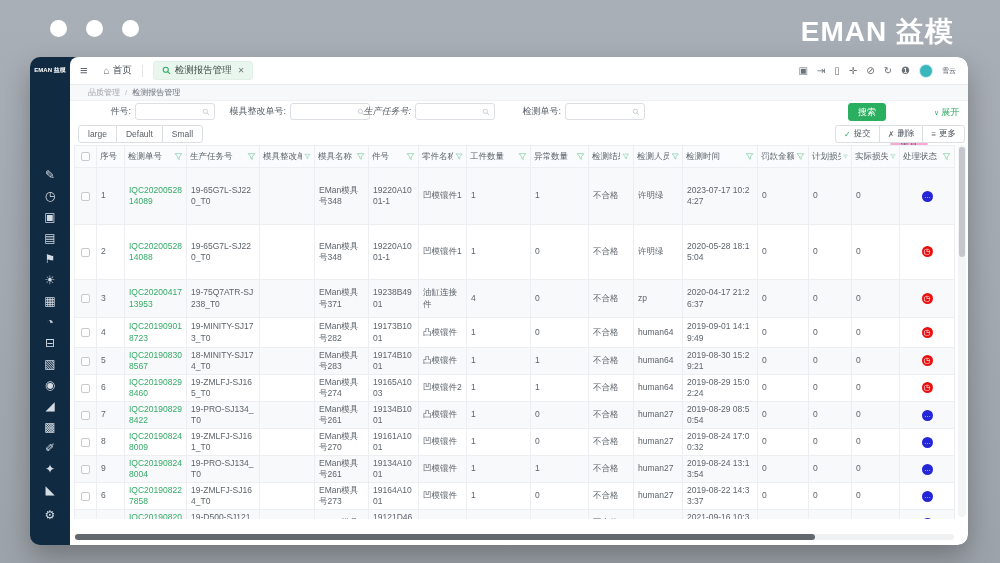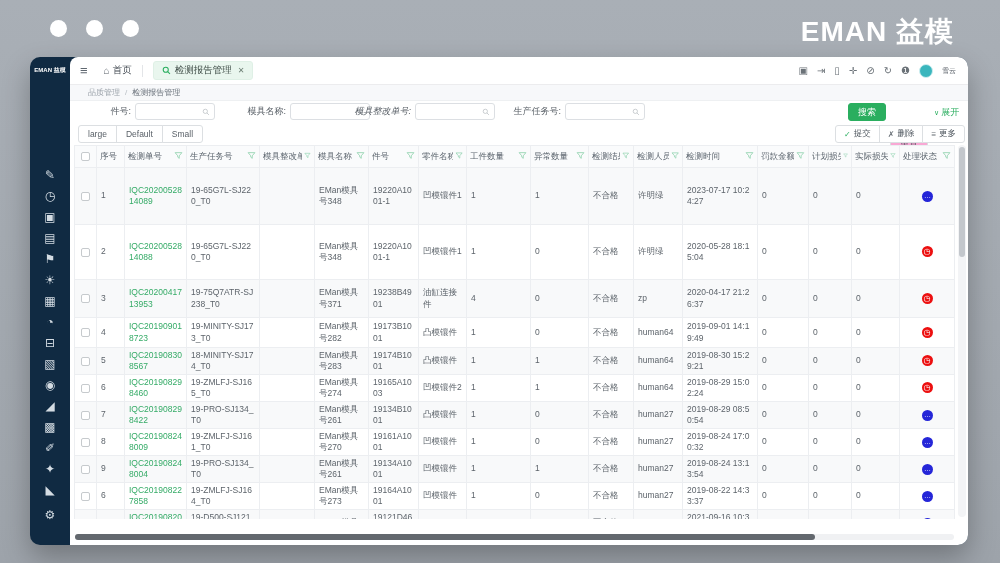--- a/index.html
+++ b/index.html
@@ -69,21 +69,21 @@
   .act-btn { height:18px; padding:0 8px; font-size:8.5px; color:#4e565e; background:#fff; border:1px solid #dcdfe2; margin-left:-1px; cursor:pointer; display:flex; align-items:center; gap:3px; font-family:inherit; }
   .act-btn:first-child { border-radius:3px 0 0 3px; margin-left:0; }
   .act-btn:last-child { border-radius:0 3px 3px 0; }
   .act-ic { font-size:8px; color:#666d74; }
   .act-btn:first-child .act-ic { color:#2aae5f; }
   
   .table-area { position:absolute; top:88px; left:0; right:12px; bottom:26px; overflow:hidden; }
   table { border-collapse:collapse; table-layout:fixed; width:880px; margin-left:4px; }
   th,td { border:1px solid #eceef1; font-weight:400; overflow:hidden; }
   thead th { height:22px; background:#fafbfc; font-size:8.5px; color:#5b646d; padding:0 3px; }
-  .th-inner { display:flex; align-items:flex-start; justify-content:space-between; gap:2px; }
+  .th-inner { display:flex; align-items:center; justify-content:space-between; gap:2px; }
   .th-label { white-space:nowrap; overflow:hidden; }
   tbody td { font-size:8.5px; color:#5d646b; padding:1px 4px; line-height:1.3; word-break:break-all; vertical-align:middle; }
   tbody tr { height:27px; background:#fff; }
   tbody tr:nth-child(odd) { background:#f8f9fa; }
   tbody tr:nth-child(1) { height:57px; }
   tbody tr:nth-child(2) { height:55px; }
   tbody tr:nth-child(3) { height:38px; }
   tbody tr:nth-child(4) { height:30px; }
   .cb { width:9px; height:9px; border:1px solid #c6cacd; border-radius:2px; background:#fff; margin:0 auto; cursor:pointer; }
   .link { color:#35ab67; cursor:pointer; }
@@ -181,29 +181,20 @@
   <div class="f-item">
     <span class="f-label">件号:</span>
     <span class="f-input">
       <svg class="mag" width="8" height="8" viewBox="0 0 12 12">
               <circle cx="5" cy="5" r="3.2" fill="none" stroke="#c2c6ca" stroke-width="1.3"></circle>
               <line x1="7.4" y1="7.4" x2="10.4" y2="10.4" stroke="#c2c6ca" stroke-width="1.3"></line>
             </svg>
     </span>
   </div>
 
-  <div class="f-item">
-    <span class="f-label">模具名称:</span>
-    <span class="f-input">
-      <svg class="mag" width="8" height="8" viewBox="0 0 12 12">
-              <circle cx="5" cy="5" r="3.2" fill="none" stroke="#c2c6ca" stroke-width="1.3"></circle>
-              <line x1="7.4" y1="7.4" x2="10.4" y2="10.4" stroke="#c2c6ca" stroke-width="1.3"></line>
-            </svg>
-    </span>
-  </div>
 
   <div class="f-item">
     <span class="f-label">模具整改单号:</span>
     <span class="f-input">
       <svg class="mag" width="8" height="8" viewBox="0 0 12 12">
               <circle cx="5" cy="5" r="3.2" fill="none" stroke="#c2c6ca" stroke-width="1.3"></circle>
               <line x1="7.4" y1="7.4" x2="10.4" y2="10.4" stroke="#c2c6ca" stroke-width="1.3"></line>
             </svg>
     </span>
   </div>
@@ -211,20 +202,29 @@
   <div class="f-item">
     <span class="f-label">生产任务号:</span>
     <span class="f-input">
       <svg class="mag" width="8" height="8" viewBox="0 0 12 12">
               <circle cx="5" cy="5" r="3.2" fill="none" stroke="#c2c6ca" stroke-width="1.3"></circle>
               <line x1="7.4" y1="7.4" x2="10.4" y2="10.4" stroke="#c2c6ca" stroke-width="1.3"></line>
             </svg>
     </span>
   </div>
 
+  <div class="f-item">
+    <span class="f-label">检测单号:</span>
+    <span class="f-input">
+      <svg class="mag" width="8" height="8" viewBox="0 0 12 12">
+              <circle cx="5" cy="5" r="3.2" fill="none" stroke="#c2c6ca" stroke-width="1.3"></circle>
+              <line x1="7.4" y1="7.4" x2="10.4" y2="10.4" stroke="#c2c6ca" stroke-width="1.3"></line>
+            </svg>
+    </span>
+  </div>
 
       <button class="btn btn-search">搜索</button>
       <button class="btn btn-reset">重置</button>
       <span class="link-expand">
         <span class="chev">∨</span>
         <span>展开</span>
       </span>
     </div>
 
     <div class="toolbar-row">

